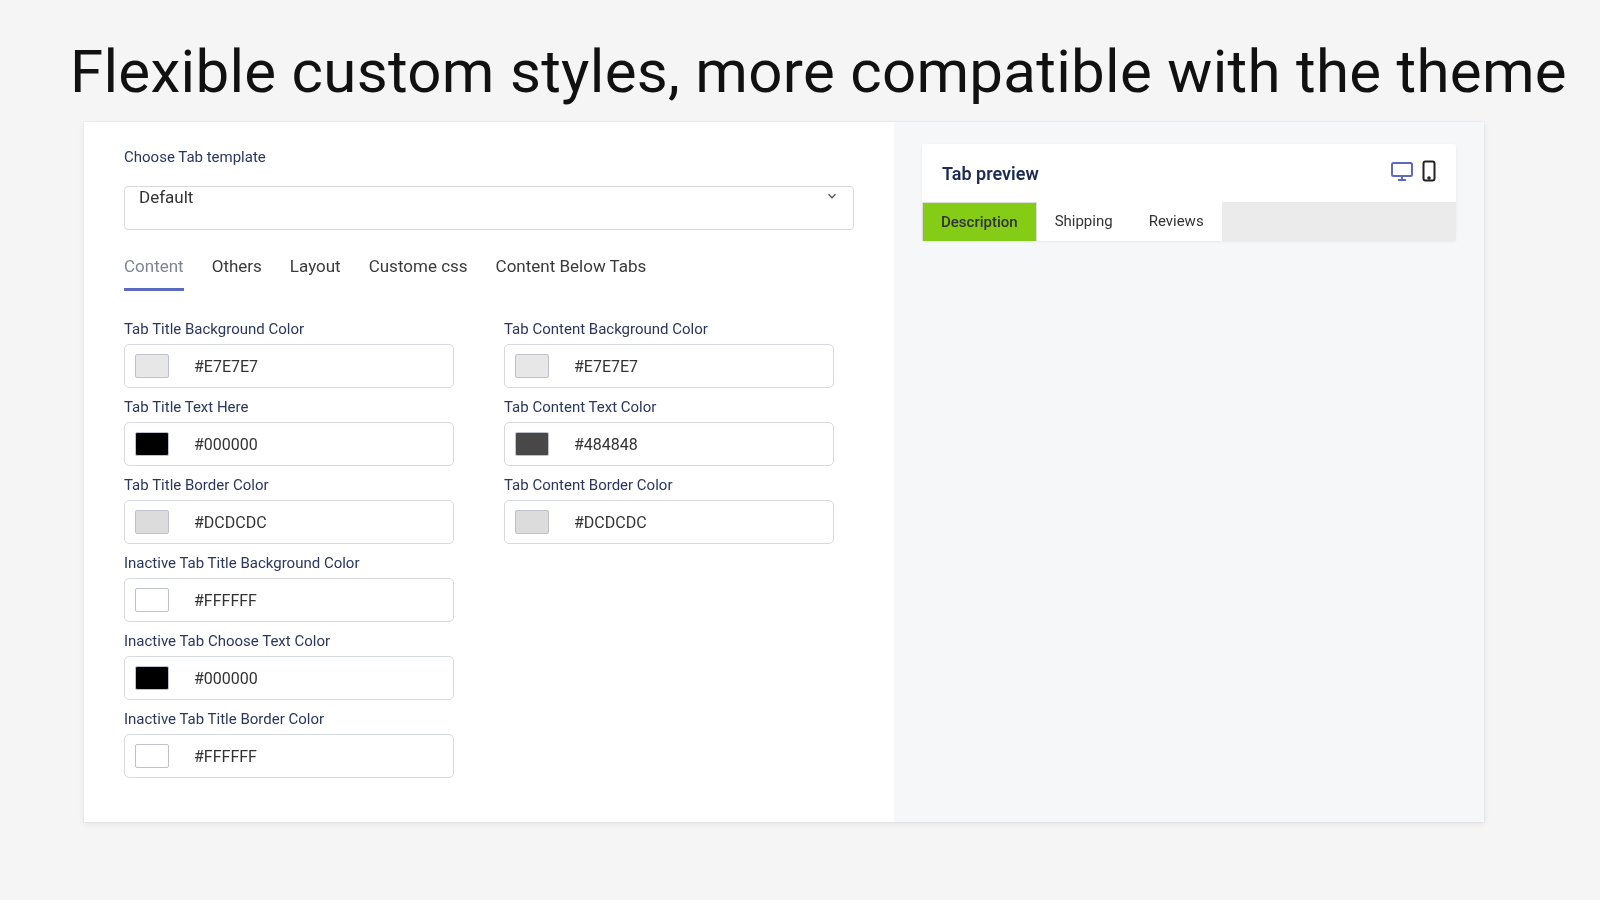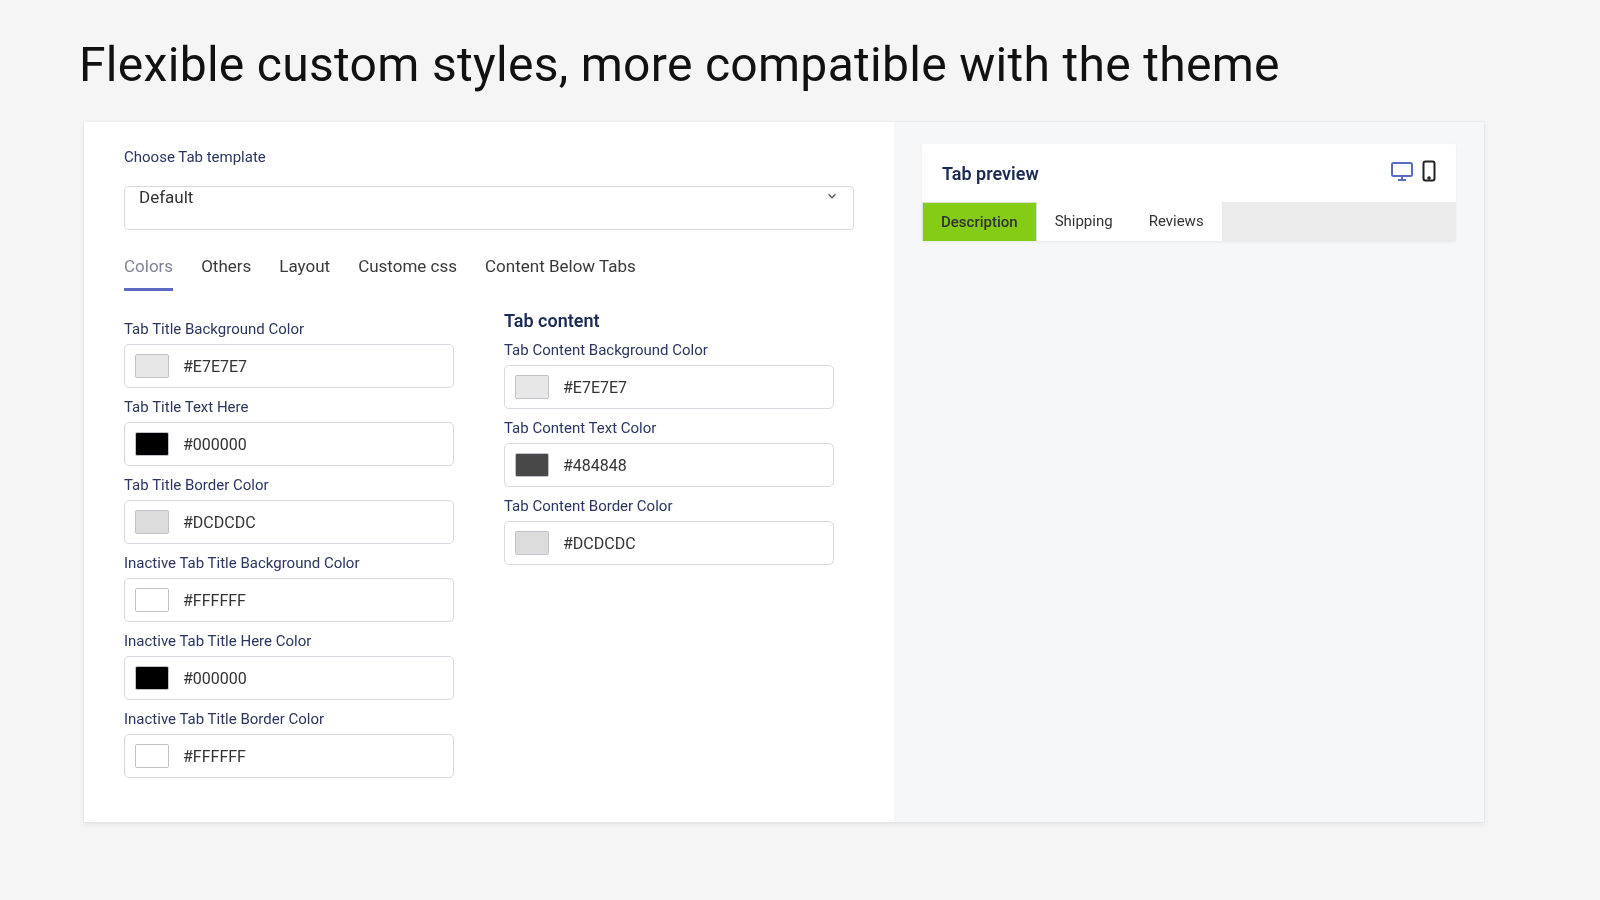--- a/index.html
+++ b/index.html
@@ -1,35 +1,35 @@
 <!DOCTYPE html>
 <html><head>
 <meta charset="utf-8">
 <style>
   * { box-sizing: border-box; margin: 0; padding: 0; }
   html, body { width: 1600px; height: 900px; font-family: -apple-system, "Segoe UI", Roboto, Arial, sans-serif; background: #f5f5f5; color: #222; }
   .stage { width: 1600px; height: 900px; position: relative; }
-  .headline { position: absolute; left: 79px; top: 36px; font-size: 48px; font-weight: 400; color: #111; letter-spacing: 0.3px; }
+  .headline { position: absolute; left: 70px; top: 36px; font-size: 60px; font-weight: 400; color: #111; letter-spacing: 0.3px; }
   .panel { position: absolute; left: 84px; top: 122px; width: 1400px; height: 700px; background: #fff; display: flex; box-shadow: 0 2px 6px rgba(0,0,0,0.08), 0 0 0 1px rgba(0,0,0,0.02); }
   .left-col { flex: 1 1 auto; padding: 26px 40px 20px 40px; }
   .right-col { flex: 0 0 590px; background: #f6f7f8; padding: 22px 28px 22px 28px; }
   .small-label { font-size: 15px; color: #2a3660; font-weight: 400; margin-bottom: 20px; }
   .select { width: 100%; height: 44px; border: 1px solid #d7d9e0; border-radius: 4px; display: flex; align-items: flex-start; padding: 0 14px; font-size: 17px; color: #333; background: #fff; cursor: pointer; justify-content: space-between; }
   .select .chev { width: 14px; height: 14px; display: inline-block; }
   .select .chev svg { width: 14px; height: 14px; }
   .tabs-row { display: flex; gap: 28px; margin-top: 22px; border-bottom: 1px solid transparent; }
   .tabs-row .tab { padding: 4px 0 12px 0; font-size: 17px; color: #3a3a3a; cursor: pointer; }
   .tabs-row .tab.active { color: #7d8594; border-bottom: 3px solid #5c6ac4; }
   .cols { display: flex; gap: 40px; margin-top: 18px; }
   .cols > div { flex: 0 0 340px; }
   .section-title { font-size: 18px; font-weight: 600; color: #1b2b55; margin-bottom: 8px; }
   .field-label { font-size: 15px; color: #2a3660; margin-top: 10px; margin-bottom: 6px; font-weight: 400; }
   .color-input { width: 330px; height: 44px; border: 1px solid #d7d9e0; border-radius: 5px; background: #fff; display: flex; align-items: center; padding: 0 10px; gap: 14px; }
   .swatch { width: 34px; height: 24px; border: 1px solid #bfc2cc; border-radius: 2px; }
-  .color-text { font-size: 16px; color: #333; }
+  .color-text { font-size: 16px; color: #333; margin-left: 11px; }
   
   .preview-card { background: #fff; border-radius: 2px; box-shadow: 0 1px 3px rgba(0,0,0,0.06); padding: 16px 0 0 0; }
   .preview-head { display: flex; align-items: center; justify-content: space-between; padding: 0 20px 16px 20px; }
   .preview-title { font-size: 18px; font-weight: 600; color: #1c2b54; }
   .device-toggle { display: flex; align-items: center; gap: 8px; }
   .device-toggle .icon { cursor: pointer; }
   .preview-body { background: #ebebeb; padding: 0; }
   .preview-tabs { display: flex; padding: 0; }
   .preview-tab { padding: 10px 18px 10px 18px; font-size: 15px; color: #333; cursor: pointer; }
   .preview-tab.active { background: #84cc16; border: 1px solid #dcdcdc; border-bottom: none; font-weight: 500; }
@@ -49,21 +49,21 @@
       <div class="select">
         <span>Default</span>
         <span class="chev">
           <svg viewBox="0 0 24 24" fill="none" stroke="#555" stroke-width="2.2">
               <polyline points="6 9 12 15 18 9"></polyline>
             </svg>
         </span>
       </div>
 
       <div class="tabs-row">
-        <div class="tab active">Colors</div>
+        <div class="tab active">Content</div>
         <div class="tab">Others</div>
         <div class="tab">Layout</div>
         <div class="tab">Custome css</div>
         <div class="tab">Content Below Tabs</div>
       </div>
 
       <div class="cols">
 
         <div>
 
@@ -84,35 +84,34 @@
             <span class="swatch" style="background:#DCDCDC"></span>
             <span class="color-text">#DCDCDC</span>
           </div>
 
           <div class="field-label">Inactive Tab Title Background Color</div>
           <div class="color-input">
             <span class="swatch" style="background:#FFFFFF"></span>
             <span class="color-text">#FFFFFF</span>
           </div>
 
-          <div class="field-label">Inactive Tab Title Here Color</div>
+          <div class="field-label">Inactive Tab Choose Text Color</div>
           <div class="color-input">
             <span class="swatch" style="background:#000000"></span>
             <span class="color-text">#000000</span>
           </div>
 
           <div class="field-label">Inactive Tab Title Border Color</div>
           <div class="color-input">
             <span class="swatch" style="background:#FFFFFF"></span>
             <span class="color-text">#FFFFFF</span>
           </div>
         </div>
 
         <div>
-          <div class="section-title">Tab content</div>
 
           <div class="field-label">Tab Content Background Color</div>
           <div class="color-input">
             <span class="swatch" style="background:#E7E7E7"></span>
             <span class="color-text">#E7E7E7</span>
           </div>
 
           <div class="field-label">Tab Content Text Color</div>
           <div class="color-input">
             <span class="swatch" style="background:#484848"></span>

